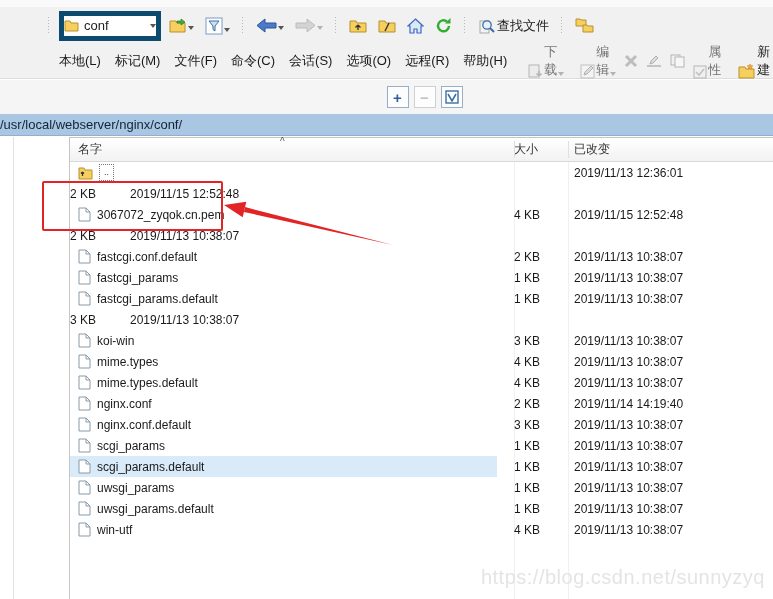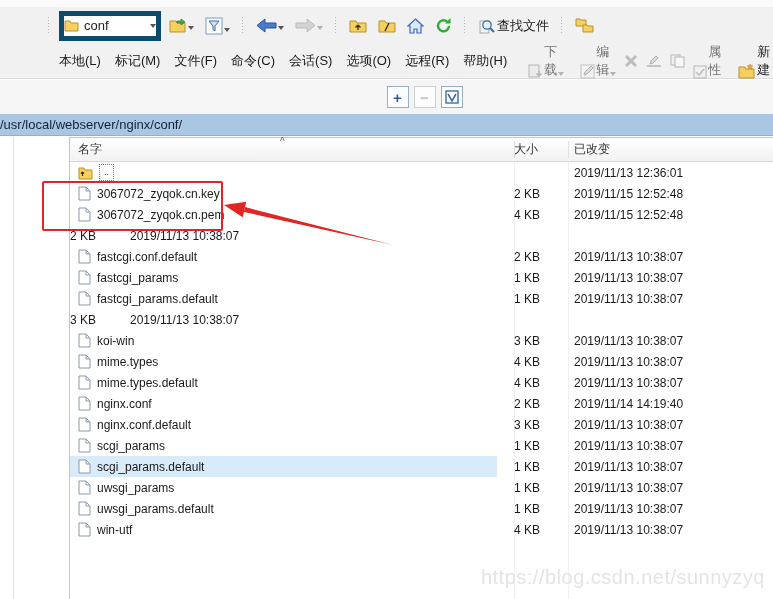--- a/index.html
+++ b/index.html
@@ -310,29 +310,20 @@
                 <path d="M1 2h5l1 2h7v9H1z" fill="#f6cf5f" stroke="#b8912c"></path>
                 <path d="M4.5 10V6m0 0L3 7.5M4.5 6L6 7.5" stroke="#333" stroke-width="1.2" fill="none"></path>
               </svg>
             </span>
             <span class="dotbox">..</span>
           </div>
           <div class="cell-size"></div>
           <div class="cell-changed">2019/11/13 12:36:01</div>
         </div>
         <div class="frow">
-          <div class="cell-name">
-            <span class="icon">
-              <svg width="13" height="15" viewBox="0 0 13 15">
-                <path d="M1 1h7l4 4v9H1z" fill="#ffffff" stroke="#8a9aa8"></path>
-                <path d="M8 1v4h4" fill="none" stroke="#8a9aa8"></path>
-              </svg>
-            </span>
-            <span>3067072_zyqok.cn.key</span>
-          </div>
           <div class="cell-size">2 KB</div>
           <div class="cell-changed">2019/11/15 12:52:48</div>
         </div>
         <div class="frow">
           <div class="cell-name">
             <span class="icon">
               <svg width="13" height="15" viewBox="0 0 13 15">
                 <path d="M1 1h7l4 4v9H1z" fill="#ffffff" stroke="#8a9aa8"></path>
                 <path d="M8 1v4h4" fill="none" stroke="#8a9aa8"></path>
               </svg>

